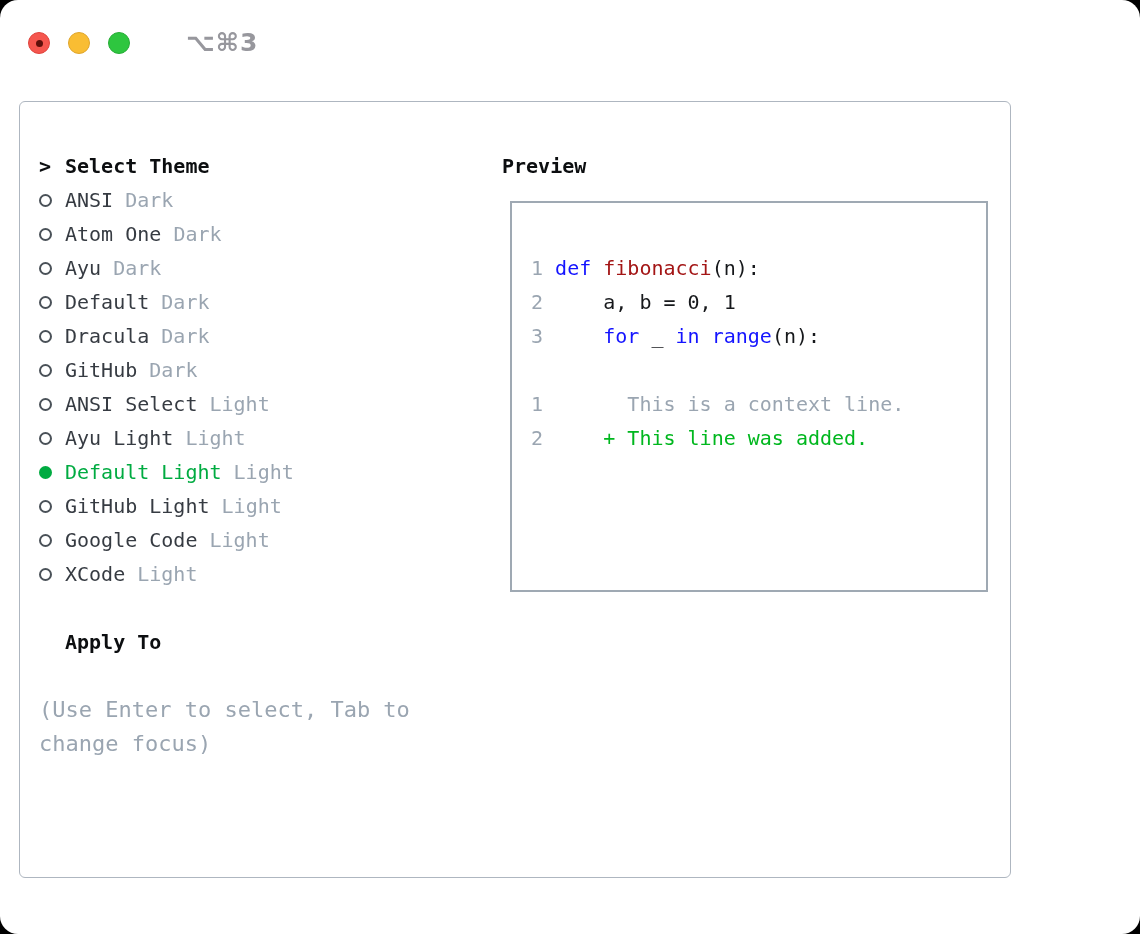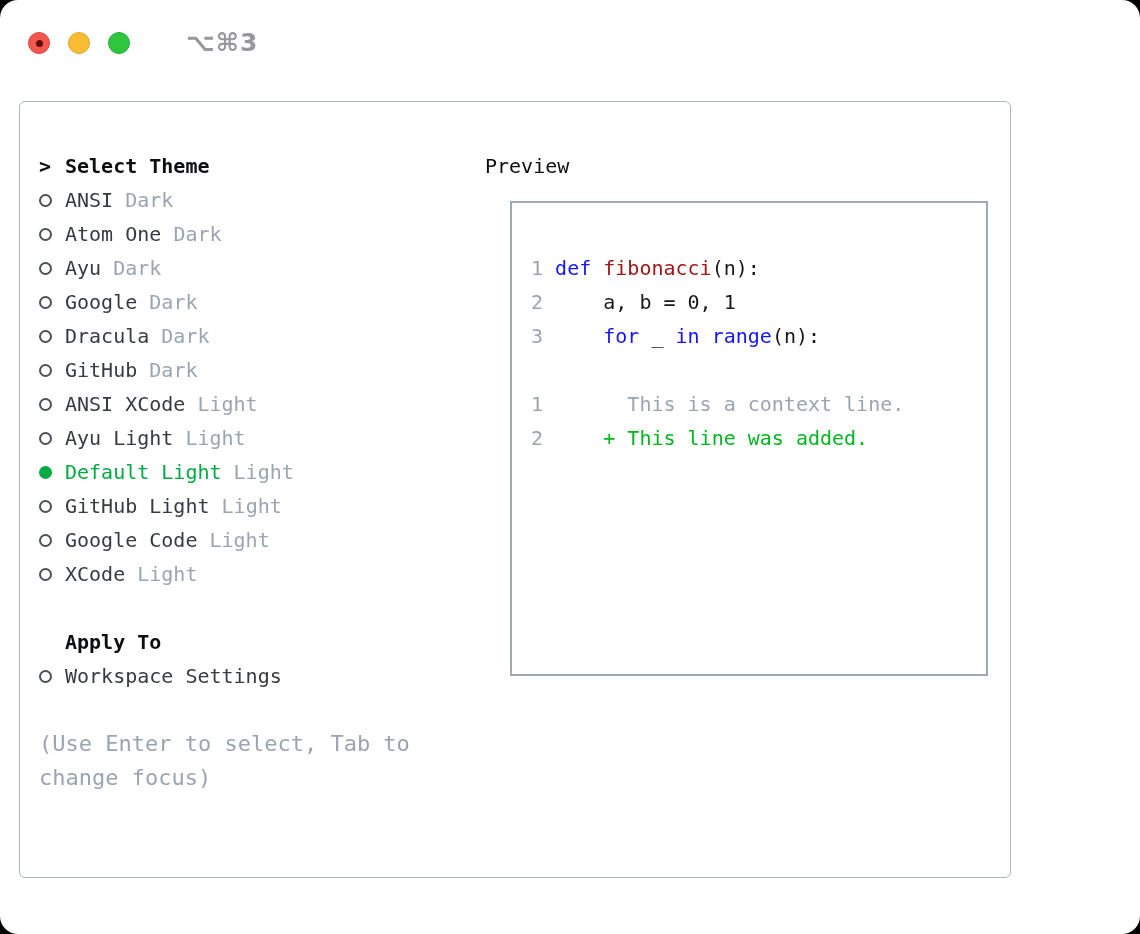--- a/index.html
+++ b/index.html
@@ -44,25 +44,25 @@
   .chevron { font-weight:bold; color:#0c0e10; }
   .bold-label { font-weight:bold; color:#0c0e10; }
   .t-variant { color:var(--muted); }
   .t-name.sel { color:var(--green); }
   .spacer { height:34px; }
   .help {
     width:400px; font-size:22px; line-height:34px; color:var(--muted);
   }
   
   .preview-title {
-    position:absolute; left:465px; top:47px; height:34px; line-height:34px;
-    font-size:20px; font-weight:normal; color:#0c0e10;
+    position:absolute; left:482px; top:47px; height:34px; line-height:34px;
+    font-size:20px; font-weight:bold; color:#0c0e10;
   }
   .preview-box {
-    position:absolute; left:490px; top:99px; width:478px; height:475px;
+    position:absolute; left:490px; top:99px; width:478px; height:391px;
     border:2px solid #9fa9b3; box-sizing:border-box;
   }
   .code { position:absolute; left:19px; top:48px; }
   .code-line { height:34px; line-height:34px; font-size:20px; white-space:pre; color:#16181b; }
   .lnum { color:var(--muted); }
   .tok-plain    { color:#16181b; }
   .tok-keyword  { color:var(--blue); }
   .tok-function { color:var(--fnred); }
   .tok-context  { color:var(--muted); }
   .tok-deleted  { color:var(--red); }
@@ -89,40 +89,39 @@
         <span class="marker-cell">
           <span class="chevron">&gt;</span>
         </span>
         <span class="bold-label">Select Theme</span>
       </div>
 
       <div id="theme-list">
           <div class="row"><span class="marker-cell"><span class="circle"></span></span><span class="t-name">ANSI </span><span class="t-variant">Dark</span></div>
           <div class="row"><span class="marker-cell"><span class="circle"></span></span><span class="t-name">Atom One </span><span class="t-variant">Dark</span></div>
           <div class="row"><span class="marker-cell"><span class="circle"></span></span><span class="t-name">Ayu </span><span class="t-variant">Dark</span></div>
-          <div class="row"><span class="marker-cell"><span class="circle"></span></span><span class="t-name">Google </span><span class="t-variant">Dark</span></div>
+          <div class="row"><span class="marker-cell"><span class="circle"></span></span><span class="t-name">Default </span><span class="t-variant">Dark</span></div>
           <div class="row"><span class="marker-cell"><span class="circle"></span></span><span class="t-name">Dracula </span><span class="t-variant">Dark</span></div>
           <div class="row"><span class="marker-cell"><span class="circle"></span></span><span class="t-name">GitHub </span><span class="t-variant">Dark</span></div>
-          <div class="row"><span class="marker-cell"><span class="circle"></span></span><span class="t-name">ANSI XCode </span><span class="t-variant">Light</span></div>
+          <div class="row"><span class="marker-cell"><span class="circle"></span></span><span class="t-name">ANSI Select </span><span class="t-variant">Light</span></div>
           <div class="row"><span class="marker-cell"><span class="circle"></span></span><span class="t-name">Ayu Light </span><span class="t-variant">Light</span></div>
           <div class="row"><span class="marker-cell"><span class="circle sel"></span></span><span class="t-name sel">Default Light </span><span class="t-variant">Light</span></div>
           <div class="row"><span class="marker-cell"><span class="circle"></span></span><span class="t-name">GitHub Light </span><span class="t-variant">Light</span></div>
           <div class="row"><span class="marker-cell"><span class="circle"></span></span><span class="t-name">Google Code </span><span class="t-variant">Light</span></div>
           <div class="row"><span class="marker-cell"><span class="circle"></span></span><span class="t-name">XCode </span><span class="t-variant">Light</span></div>
         </div>
 
       <div class="spacer"></div>
 
       <div class="row">
         <span class="marker-cell"></span>
         <span class="bold-label">Apply To</span>
       </div>
 
       <div id="apply-list">
-          <div class="row"><span class="marker-cell"><span class="circle"></span></span><span class="t-name">Workspace Settings</span></div>
         </div>
 
       <div class="spacer"></div>
 
       <div class="help">(Use Enter to select, Tab to change focus)</div>
     </div>
 
     <div class="preview-title">Preview</div>
 
     <div class="preview-box">

